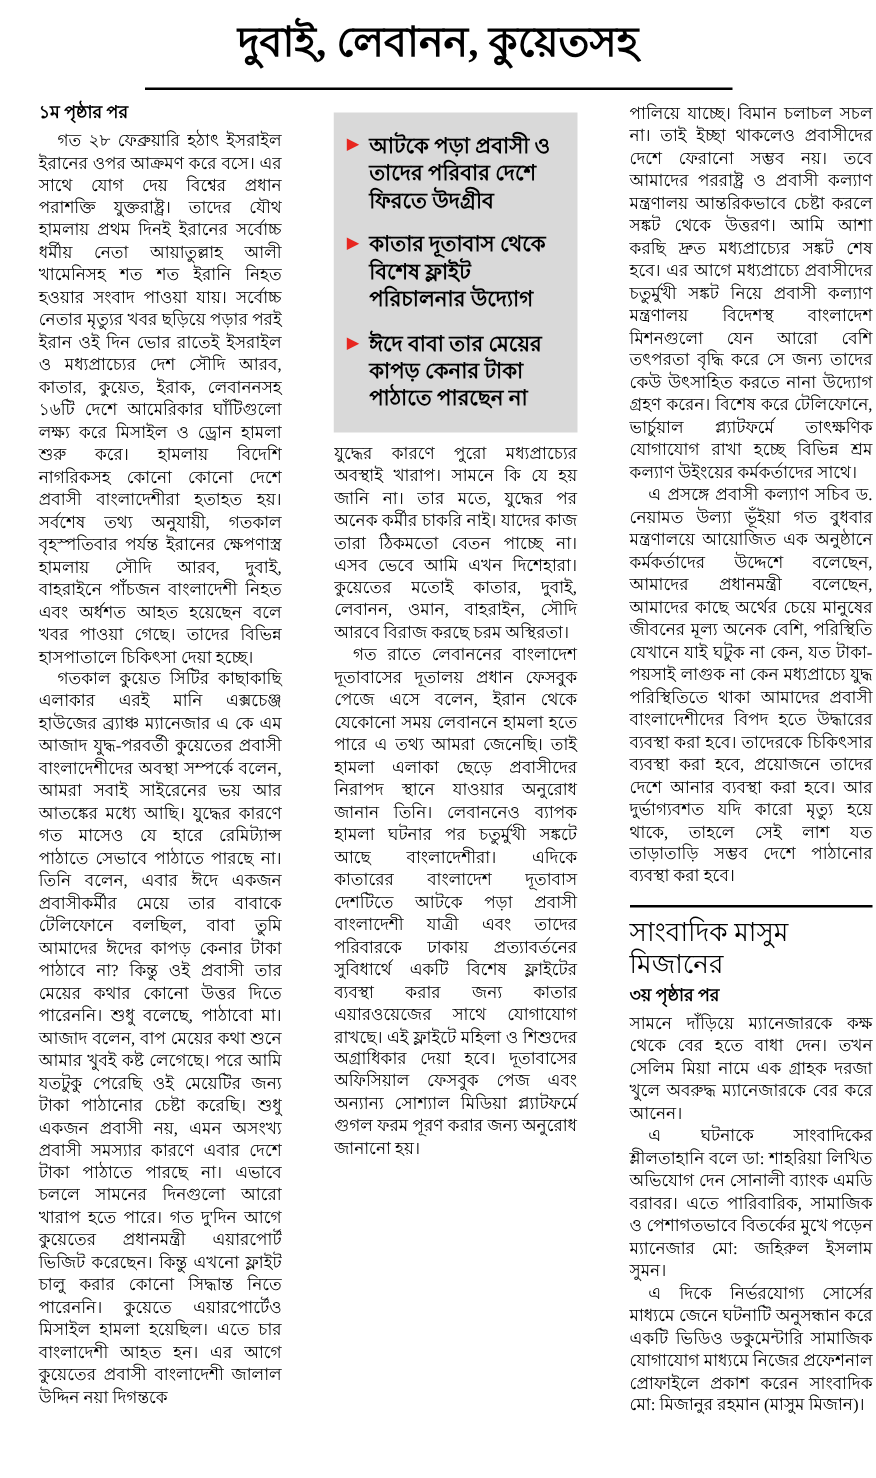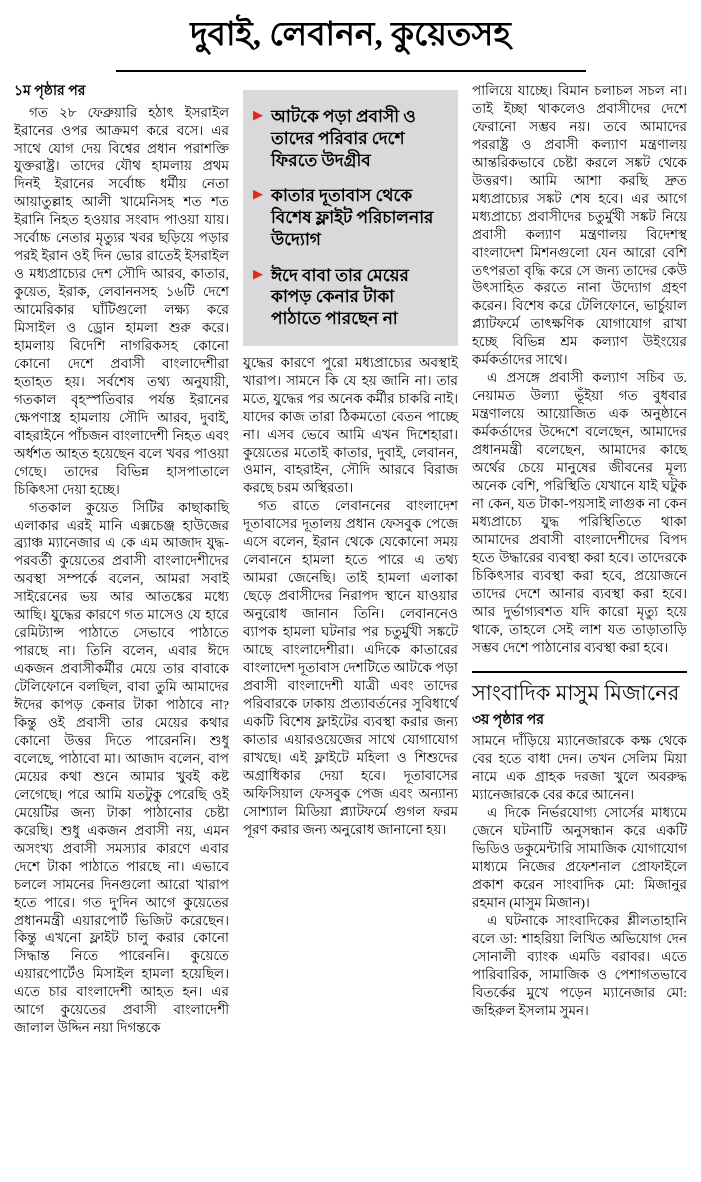--- a/index.html
+++ b/index.html
@@ -14,21 +14,21 @@
     width:701px;
     height:1182px;
     background:var(--paper);
     color:var(--ink);
     font-family:"Liberation Serif","DejaVu Serif",serif;
     overflow:hidden;
   }
   .page{
     width:100%;
     height:100%;
-    padding:6px 14px 8px;
+    padding:6px 3px 8px;
   }
   .masthead h1{
     margin:2px 0 6px;
     text-align:center;
     font-size:33px;
     font-weight:700;
     letter-spacing:0;
   }
   .title-rule{
     width:470px;
@@ -40,20 +40,21 @@
     display:flex;
     gap:14px;
     align-items:flex-start;
   }
   .col{
     flex:1 1 0;
     min-width:0;
     font-size:13.5px;
     line-height:1.33;
     text-align:justify;
+    margin-left:28px;
   }
   .cont-label{
     margin:0 0 3px;
     font-weight:700;
     font-size:14px;
     text-align:left;
   }
   .para{
     margin:0;
     text-indent:15px;
@@ -138,19 +139,19 @@
     </section>
 
     <section class="col">
       <p class="para no-indent">পালিয়ে যাচ্ছে। বিমান চলাচল সচল না। তাই ইচ্ছা থাকলেও প্রবাসীদের দেশে ফেরানো সম্ভব নয়। তবে আমাদের পররাষ্ট্র ও প্রবাসী কল্যাণ মন্ত্রণালয় আন্তরিকভাবে চেষ্টা করলে সঙ্কট থেকে উত্তরণ। আমি আশা করছি দ্রুত মধ্যপ্রাচ্যের সঙ্কট শেষ হবে। এর আগে মধ্যপ্রাচ্যে প্রবাসীদের চতুর্মুখী সঙ্কট নিয়ে প্রবাসী কল্যাণ মন্ত্রণালয় বিদেশস্থ বাংলাদেশ মিশনগুলো যেন আরো বেশি তৎপরতা বৃদ্ধি করে সে জন্য তাদের কেউ উৎসাহিত করতে নানা উদ্যোগ গ্রহণ করেন। বিশেষ করে টেলিফোনে, ভার্চুয়াল প্ল্যাটফর্মে তাৎক্ষণিক যোগাযোগ রাখা হচ্ছে বিভিন্ন শ্রম কল্যাণ উইংয়ের কর্মকর্তাদের সাথে।</p>
       <p class="para">এ প্রসঙ্গে প্রবাসী কল্যাণ সচিব ড. নেয়ামত উল্যা ভূঁইয়া গত বুধবার মন্ত্রণালয়ে আয়োজিত এক অনুষ্ঠানে কর্মকর্তাদের উদ্দেশে বলেছেন, আমাদের প্রধানমন্ত্রী বলেছেন, আমাদের কাছে অর্থের চেয়ে মানুষের জীবনের মূল্য অনেক বেশি, পরিস্থিতি যেখানে যাই ঘটুক না কেন, যত টাকা-পয়সাই লাগুক না কেন মধ্যপ্রাচ্যে যুদ্ধ পরিস্থিতিতে থাকা আমাদের প্রবাসী বাংলাদেশীদের বিপদ হতে উদ্ধারের ব্যবস্থা করা হবে। তাদেরকে চিকিৎসার ব্যবস্থা করা হবে, প্রয়োজনে তাদের দেশে আনার ব্যবস্থা করা হবে। আর দুর্ভাগ্যবশত যদি কারো মৃত্যু হয়ে থাকে, তাহলে সেই লাশ যত তাড়াতাড়ি সম্ভব দেশে পাঠানোর ব্যবস্থা করা হবে।</p>
 
       <div class="second-story">
         <h2>সাংবাদিক মাসুম মিজানের</h2>
         <p class="cont-label">৩য় পৃষ্ঠার পর</p>
         <p class="para no-indent">সামনে দাঁড়িয়ে ম্যানেজারকে কক্ষ থেকে বের হতে বাধা দেন। তখন সেলিম মিয়া নামে এক গ্রাহক দরজা খুলে অবরুদ্ধ ম্যানেজারকে বের করে আনেন।</p>
+        <p class="para">এ ঘটনাকে সাংবাদিকের শ্লীলতাহানি বলে ডা: শাহরিয়া লিখিত অভিযোগ দেন সোনালী ব্যাংক এমডি বরাবর। এতে পারিবারিক, সামাজিক ও পেশাগতভাবে বিতর্কের মুখে পড়েন ম্যানেজার মো: জহিরুল ইসলাম সুমন।</p>
         <p class="para">এ দিকে নির্ভরযোগ্য সোর্সের মাধ্যমে জেনে ঘটনাটি অনুসন্ধান করে একটি ভিডিও ডকুমেন্টারি সামাজিক যোগাযোগ মাধ্যমে নিজের প্রফেশনাল প্রোফাইলে প্রকাশ করেন সাংবাদিক মো: মিজানুর রহমান (মাসুম মিজান)।</p>
-        <p class="para">এ ঘটনাকে সাংবাদিকের শ্লীলতাহানি বলে ডা: শাহরিয়া লিখিত অভিযোগ দেন সোনালী ব্যাংক এমডি বরাবর। এতে পারিবারিক, সামাজিক ও পেশাগতভাবে বিতর্কের মুখে পড়েন ম্যানেজার মো: জহিরুল ইসলাম সুমন।</p>
       </div>
     </section>
 
   </div>
 </div>
 
 </body></html>

